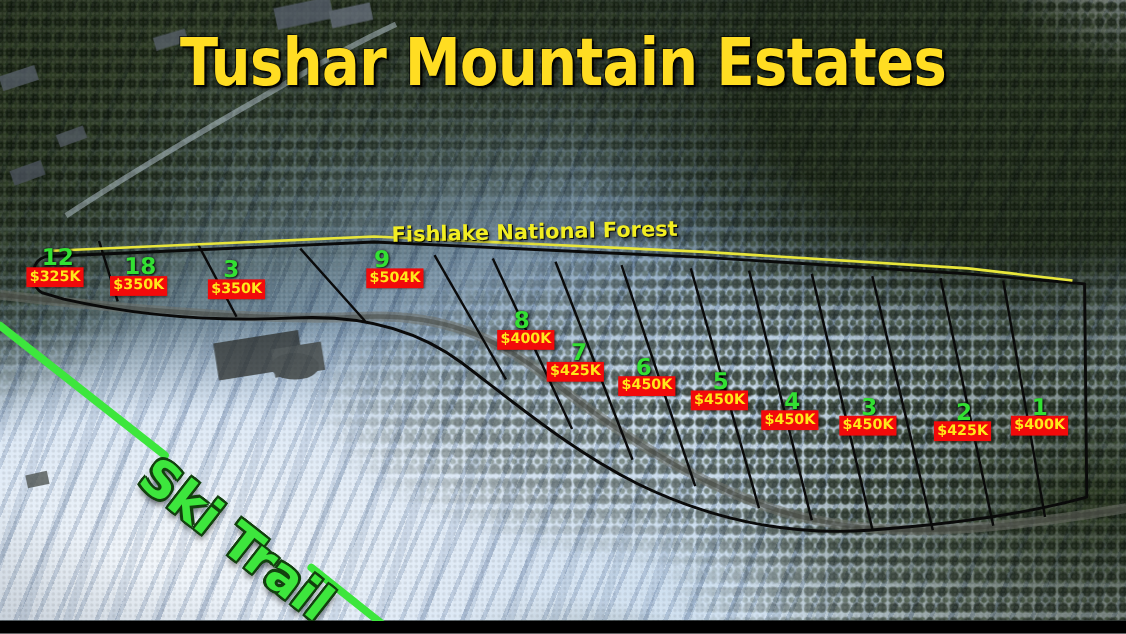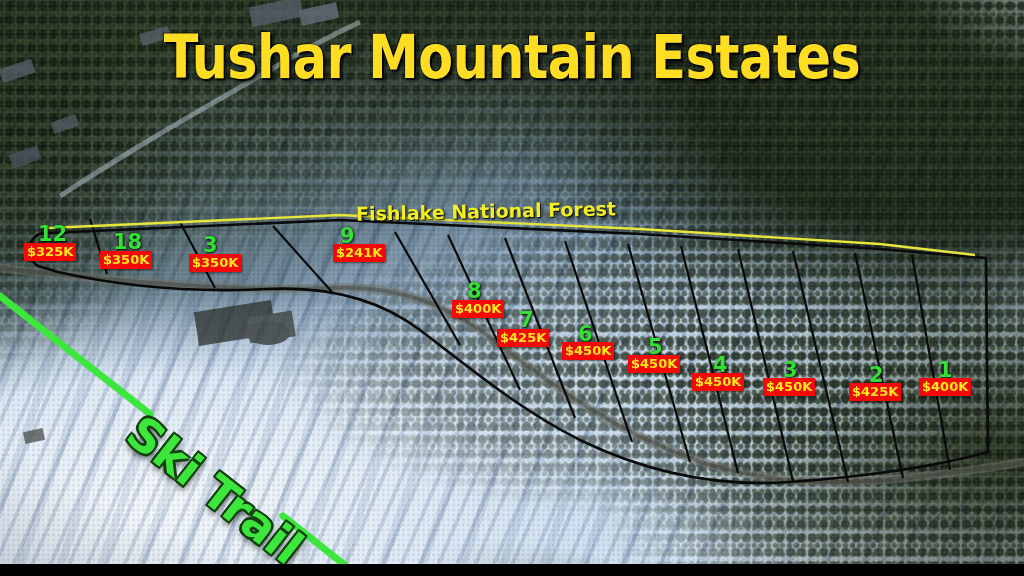--- a/index.html
+++ b/index.html
@@ -229,21 +229,21 @@
   <div class="ski-label" style="left:150px; top:405px; transform:rotate(38deg);">Ski Trail</div>
 
   <div id="lot-layer">
       <div class="lot-num" style="left: 38px; top: 224px;">12</div>
       <div class="lot-price" style="left: 24px; top: 243px;">$325K</div>
       <div class="lot-num" style="left: 113px; top: 232px;">18</div>
       <div class="lot-price" style="left: 100px; top: 251px;">$350K</div>
       <div class="lot-num" style="left: 203px; top: 235px;">3</div>
       <div class="lot-price" style="left: 189px; top: 254px;">$350K</div>
       <div class="lot-num" style="left: 340px; top: 226px;">9</div>
-      <div class="lot-price" style="left: 333px; top: 244px;">$241K</div>
+      <div class="lot-price" style="left: 333px; top: 244px;">$504K</div>
       <div class="lot-num" style="left: 467px; top: 281px;">8</div>
       <div class="lot-price" style="left: 452px; top: 300px;">$400K</div>
       <div class="lot-num" style="left: 519px; top: 310px;">7</div>
       <div class="lot-price" style="left: 497px; top: 329px;">$425K</div>
       <div class="lot-num" style="left: 578px; top: 324px;">6</div>
       <div class="lot-price" style="left: 562px; top: 342px;">$450K</div>
       <div class="lot-num" style="left: 648px; top: 337px;">5</div>
       <div class="lot-price" style="left: 628px; top: 355px;">$450K</div>
       <div class="lot-num" style="left: 713px; top: 355px;">4</div>
       <div class="lot-price" style="left: 692px; top: 373px;">$450K</div>

